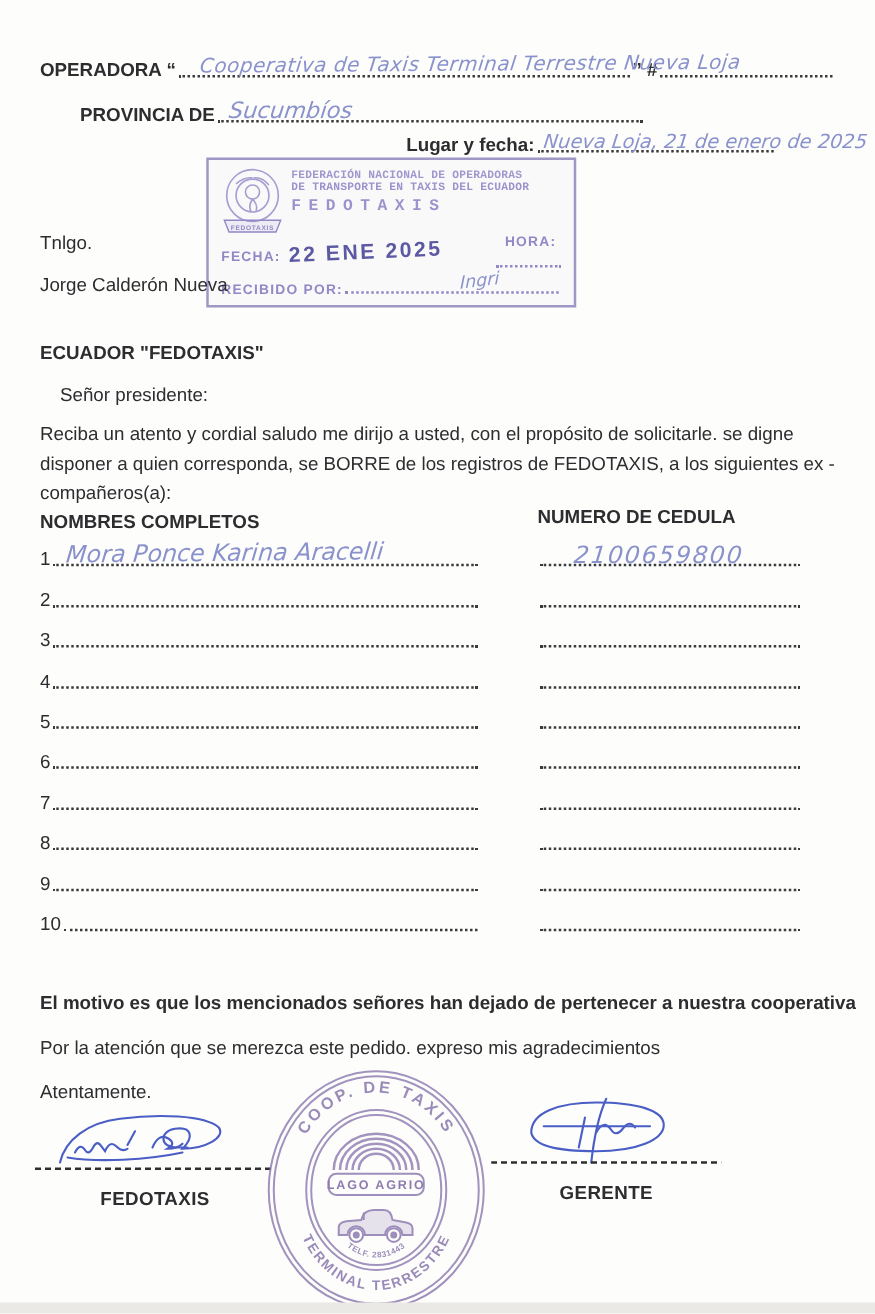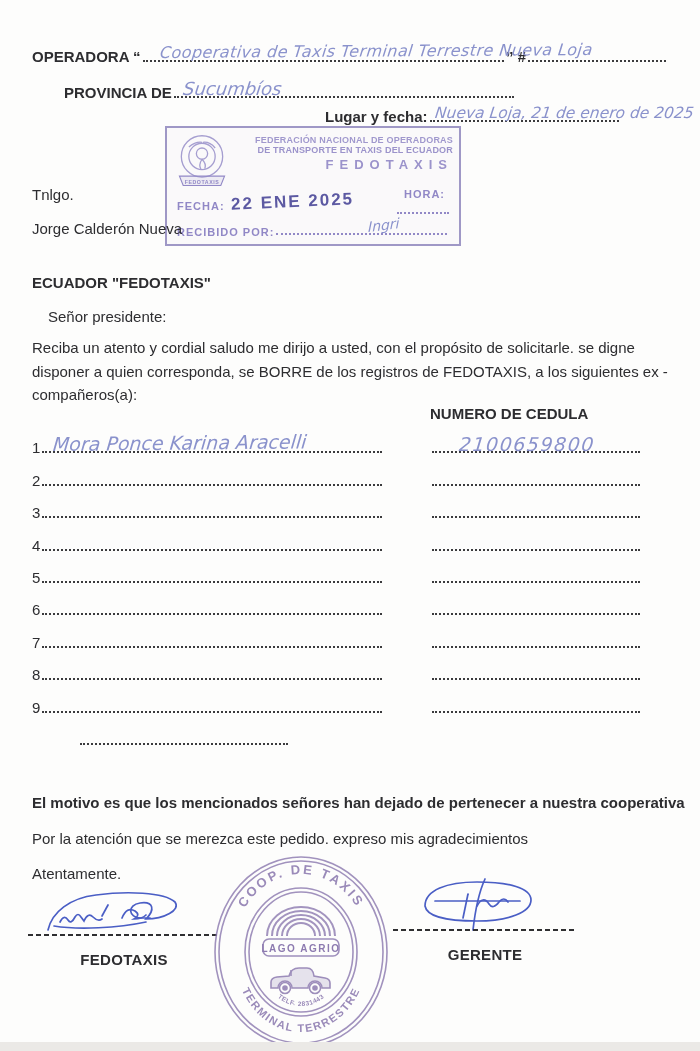--- a/index.html
+++ b/index.html
@@ -73,21 +73,21 @@
         <circle cx="29" cy="26" r="22"></circle>
         <circle cx="29" cy="26" r="14"></circle>
         <circle cx="29" cy="23" r="6"></circle>
         <path d="M 29 29 q -4 6 -1 11 M 29 29 q 5 5 3 10 M 15 16 q 7 -6 14 -5 M 43 17 q -6 -7 -13 -6"></path>
       </g>
       <g>
         <path d="M 5 47 H 53 L 49 57 H 9 Z" fill="rgba(145,136,198,.12)" stroke="#9188c6" stroke-width="1.2"></path>
         <text x="29" y="55" text-anchor="middle" font-size="5.6" font-weight="700" letter-spacing=".6" fill="#9188c6">FEDOTAXIS</text>
       </g>
     </svg>
-    <div class="abs" style="left:66px;top:7px;width:220px;text-align:right;">
+    <div class="abs" style="left:66px;top:7px;width:220px;text-align:left;font-family:Liberation Mono, monospace;">
       <div class="rs-l1">FEDERACIÓN NACIONAL DE OPERADORAS</div>
       <div class="rs-l2">DE TRANSPORTE EN TAXIS DEL ECUADOR</div>
       <div class="rs-brand">FEDOTAXIS</div>
     </div>
     <span class="abs rs-lbl" style="left:10px;top:72px;">FECHA:</span>
     <span class="abs rs-date" style="left:64px;top:64px;">22 ENE 2025</span>
     <span class="abs rs-lbl" style="right:14px;top:60px;">HORA:</span>
     <span class="abs rs-dotted" style="right:10px;top:84px;width:52px;"></span>
     <div class="abs flexline" style="left:10px;right:10px;bottom:6px;">
       <span class="rs-lbl" style="white-space:nowrap;">RECIBIDO POR:</span>
@@ -97,20 +97,21 @@
     </div>
   </div>
 
   <div class="abs" style="left:32px;top:186px;">Tnlgo.</div>
   <div class="abs" style="left:32px;top:220px;">Jorge Calderón Nueva</div>
   <div class="abs semi" style="left:32px;top:274px;width:648px;">ECUADOR "FEDOTAXIS"</div>
 
   <div class="abs" style="left:48px;top:308px;">Señor presidente:</div>
   <div class="abs para" style="left:32px;top:336px;width:644px;">Reciba un atento y cordial saludo me dirijo a usted, con el propósito de solicitarle. se digne disponer a quien corresponda, se BORRE de los registros de FEDOTAXIS, a los siguientes ex - compañeros(a):</div>
 
+  <div class="abs bold" style="left:32px;top:409px;">NOMBRES COMPLETOS</div>
   <div class="abs bold" style="left:430px;top:405px;">NUMERO DE CEDULA</div>
 
   <div class="abs" style="left:32px;top:424px;width:636px;">
       <div class="trow">
         <div class="cell-left">
           <span class="rnum">1</span>
           <span class="dots">
             <span class="hw name-hw">Mora Ponce Karina Aracelli</span>
           </span>
         </div>
@@ -186,20 +187,24 @@
       <div class="trow">
         <div class="cell-left">
           <span class="rnum">9</span>
           <span class="dots"></span>
         </div>
         <div class="cell-right">
           <span class="dots"></span>
         </div>
       </div>
       <div class="trow">
+        <div class="cell-left">
+          <span class="rnum">10</span>
+          <span class="dots"></span>
+        </div>
         <div class="cell-right">
           <span class="dots"></span>
         </div>
       </div>
     </div>
 
   <div class="abs" style="left:32px;top:794px;font-weight:bold;">El motivo es que los mencionados señores han dejado de pertenecer a nuestra cooperativa</div>
   <div class="abs" style="left:32px;top:830px;">Por la atención que se merezca este pedido. expreso mis agradecimientos</div>
   <div class="abs" style="left:32px;top:865px;">Atentamente.</div>
 

